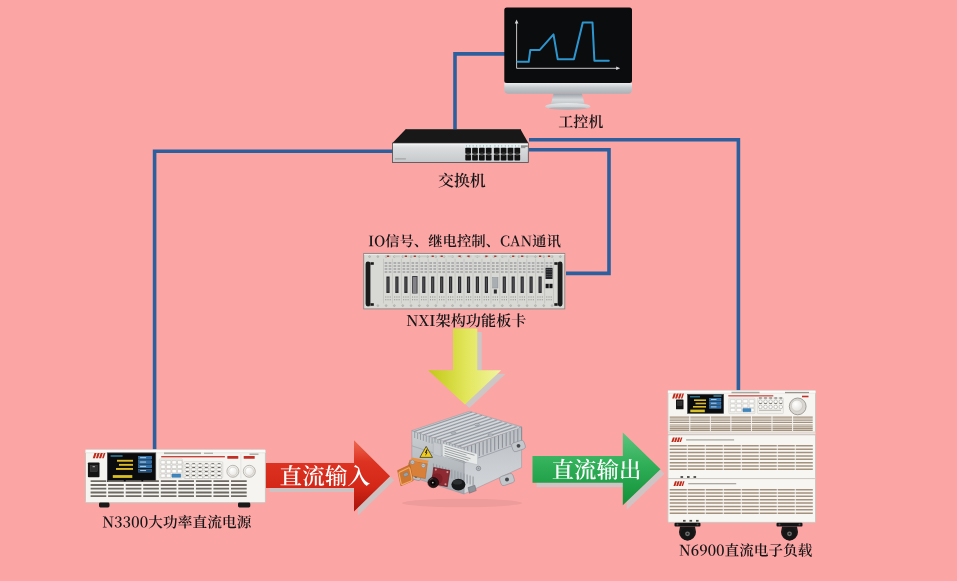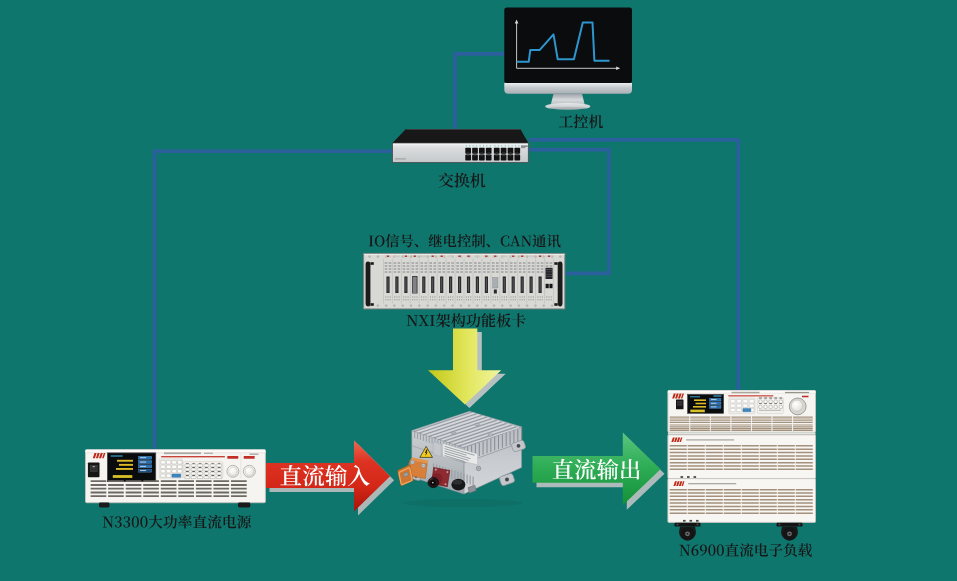--- a/index.html
+++ b/index.html
@@ -1,16 +1,16 @@
 <!DOCTYPE html>
 <html><head>
 <meta charset="utf-8">
 <style>
 html,body{margin:0;padding:0;background:#ffffff;}
-#stage{position:relative;width:957px;height:581px;background:#0f766e;overflow:hidden;font-family:"Liberation Serif","DejaVu Serif",serif;}
+#stage{position:relative;width:957px;height:581px;background:#fca5a5;overflow:hidden;font-family:"Liberation Serif","DejaVu Serif",serif;}
 #stage svg.scene{position:absolute;left:0;top:0;}
 .ghost{position:absolute;color:transparent;white-space:nowrap;overflow:hidden;line-height:1.25;letter-spacing:0;pointer-events:none;user-select:text;}
 </style>
 </head>
 <body>
 
 <div id="stage">
 <svg class="scene" width="957" height="581" viewBox="0 0 957 581">
 <defs>
 <linearGradient id="gSilver" x1="0" y1="0" x2="0" y2="1">

